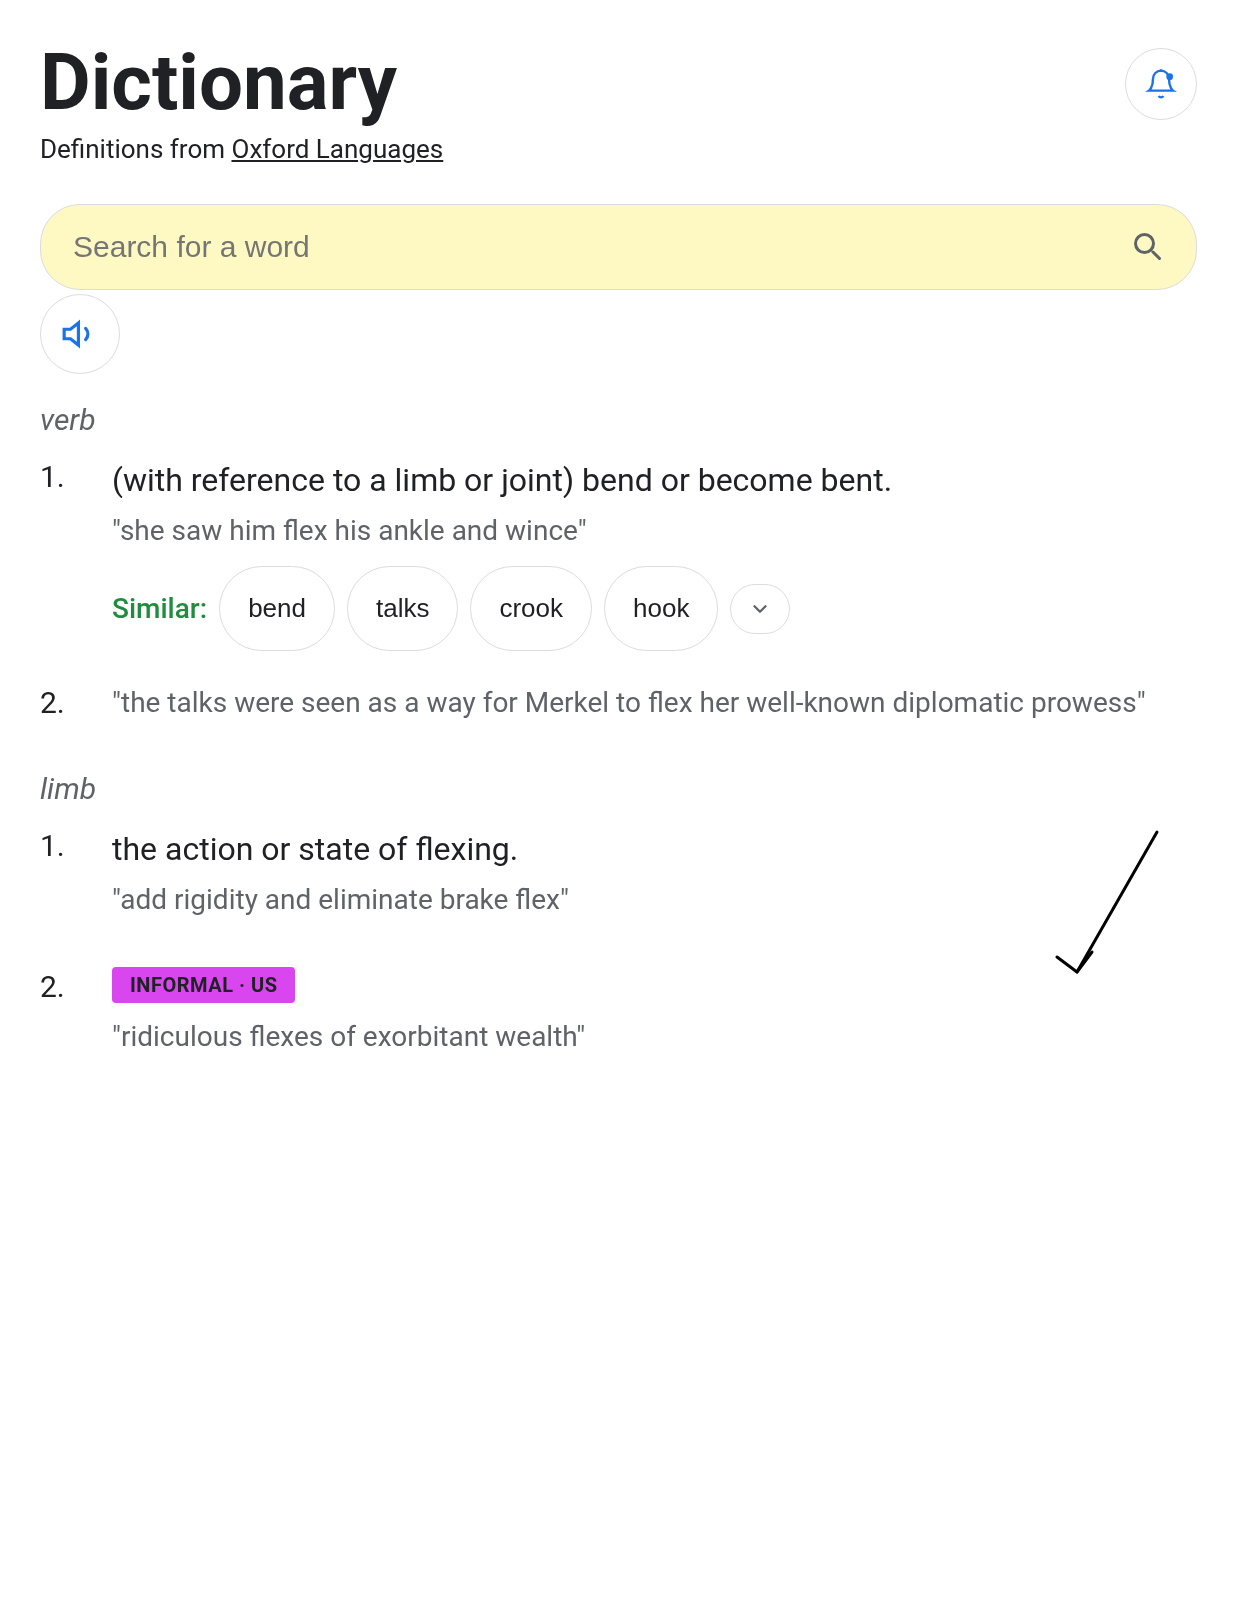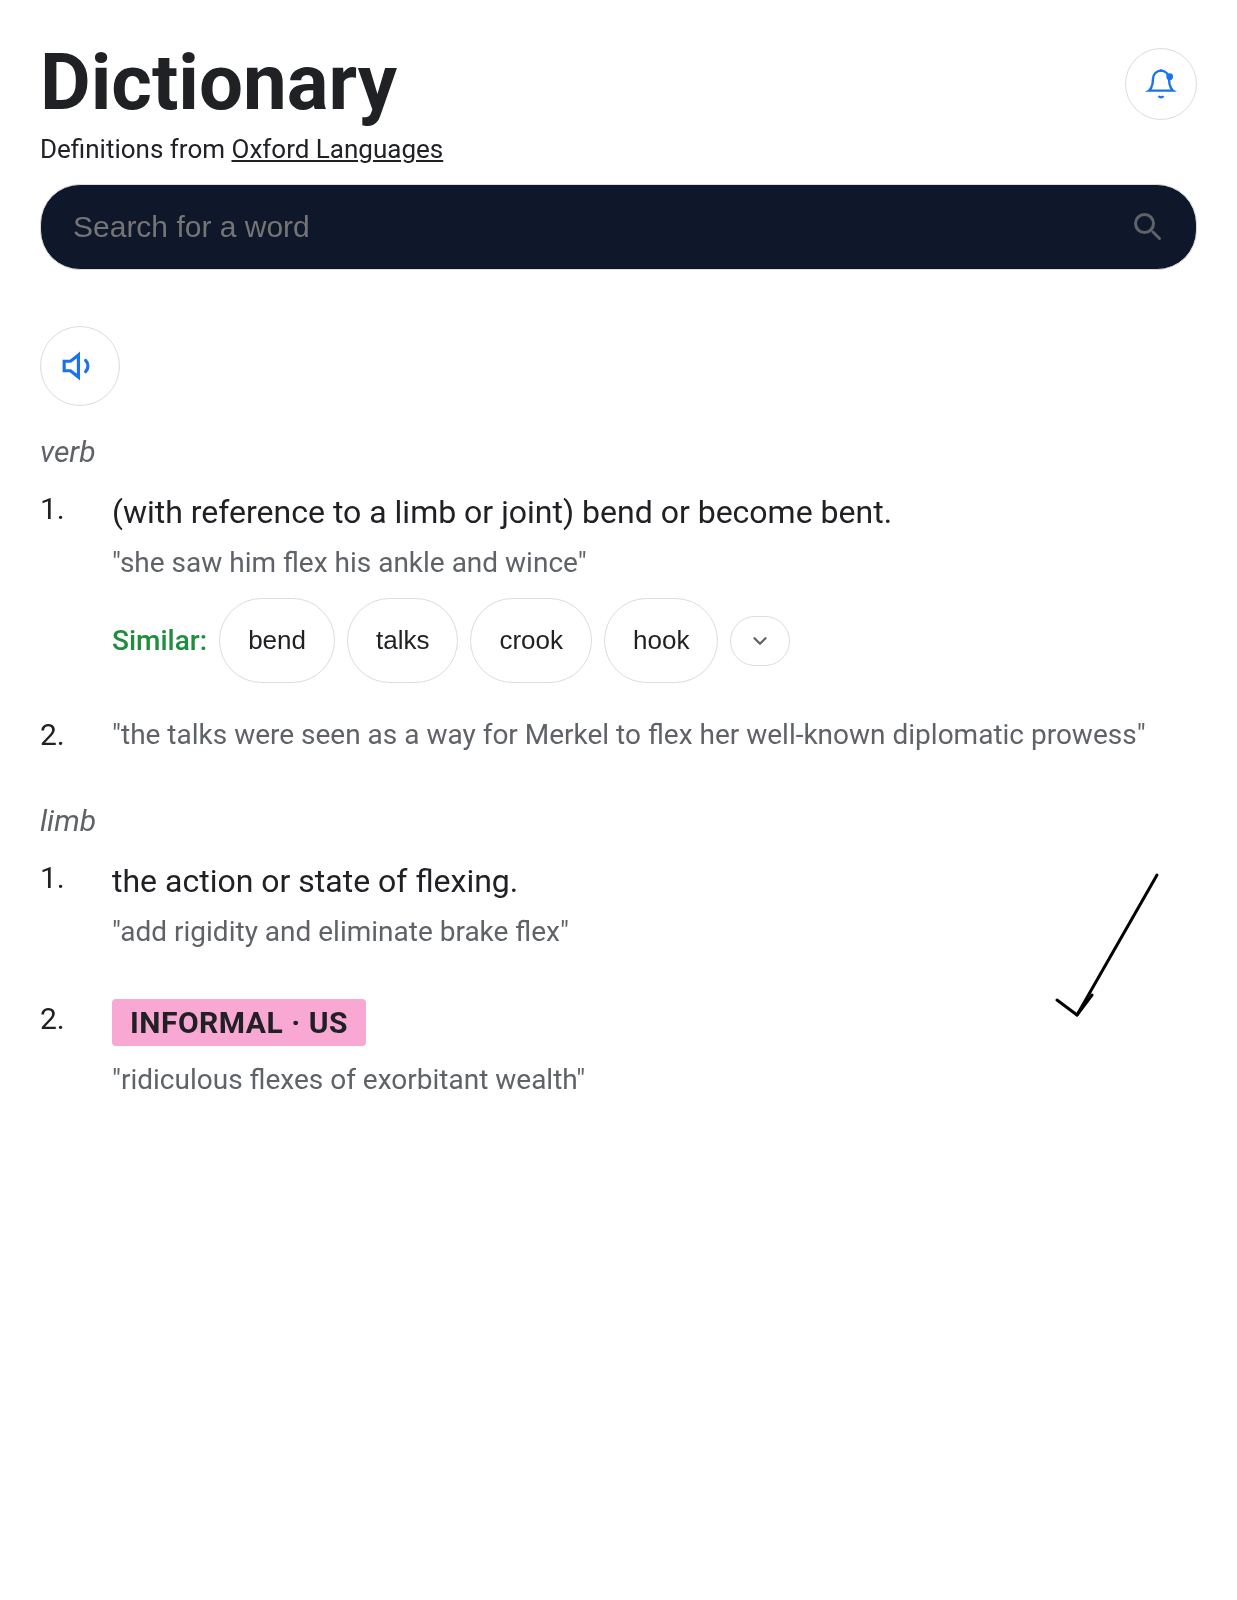--- a/index.html
+++ b/index.html
@@ -46,36 +46,35 @@
     }
 
     .alert-button svg {
       width: 32px;
       height: 32px;
     }
 
     .subtitle {
       font-size: 26px;
       color: #202124;
-      margin-bottom: 20px;
+      margin-bottom: 40px;
     }
 
     .subtitle a {
       color: #202124;
       text-decoration: underline;
     }
 
     .search-bar {
       display: flex;
       align-items: center;
       border: 1.5px solid #dadce0;
       border-radius: 40px;
       padding: 22px 32px;
-      margin-bottom: 52px;
-      background: #0f172a;
+      background: #fef9c3;
     }
 
     .search-input {
       flex: 1;
       border: none;
       outline: none;
       font-size: 30px;
       color: #80868b;
       background: transparent;
     }
@@ -216,24 +215,24 @@
       background: #fff;
     }
 
     .expand-chip svg {
       width: 22px;
       height: 22px;
       fill: #5f6368;
     }
 
     .informal-badge {
-      background: #f9a8d4;
+      background: #d946ef;
       border-radius: 4px;
       padding: 6px 18px;
-      font-size: 30px;
+      font-size: 20px;
       font-weight: 700;
       color: #202124;
       letter-spacing: 0.5px;
       display: inline-block;
       margin-bottom: 14px;
     }
 
     .definitions-container {
       position: relative;
     }

